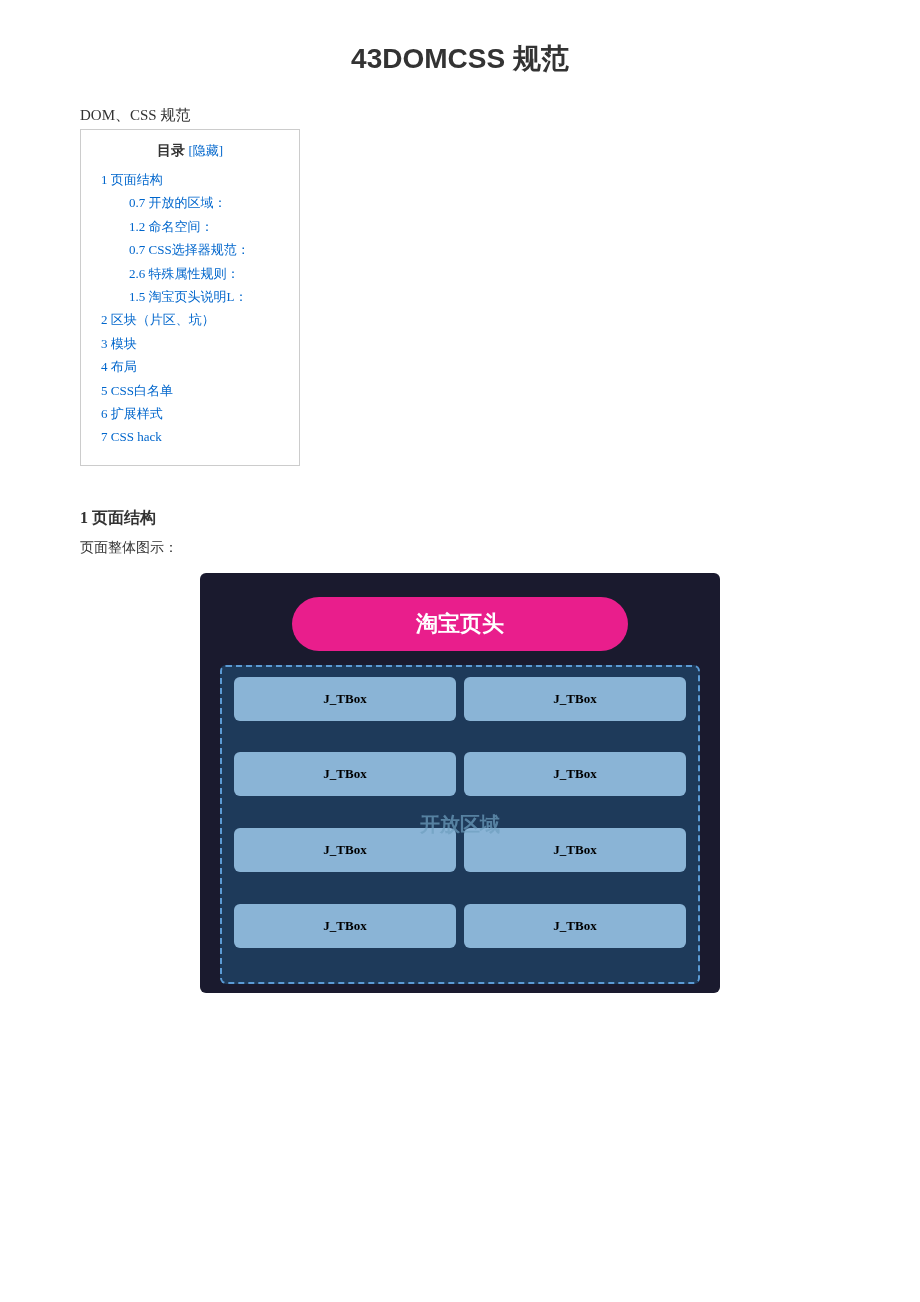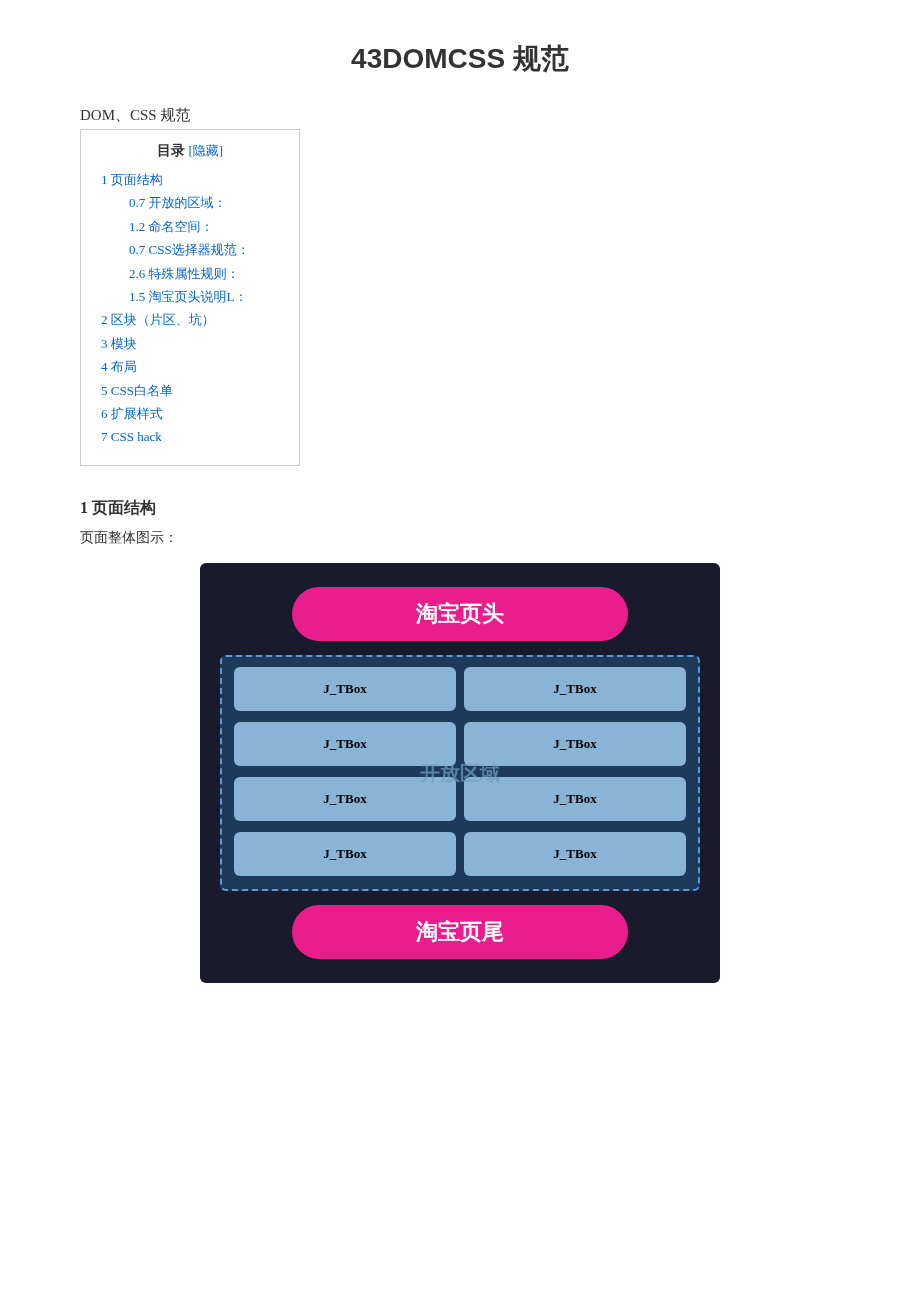--- a/index.html
+++ b/index.html
@@ -23,21 +23,21 @@
       font-size: 15px;
       margin-bottom: 4px;
       font-family: Liberation Serif, serif;
     }
     .toc-box {
       border: 1px solid #ccc;
       display: inline-block;
       min-width: 220px;
       max-width: 300px;
       padding: 12px 20px 16px 20px;
-      margin-bottom: 24px;
+      margin-bottom: 34px;
       background: #fff;
     }
     .toc-title {
       text-align: center;
       font-weight: bold;
       font-size: 14px;
       margin-bottom: 8px;
     }
     .toc-title .toc-hide {
       font-weight: normal;
@@ -61,21 +61,21 @@
       margin-bottom: 10px;
       margin-top: 8px;
     }
     .section-desc {
       font-size: 14px;
       margin-bottom: 16px;
     }
     .diagram-container {
       background: #1a1a2e;
       border-radius: 6px;
-      padding: 24px 20px 24px 20px;
+      padding: 24px 20px 9px 20px;
       position: relative;
       width: 100%;
       min-height: 420px;
       display: flex;
       flex-direction: column;
       align-items: center;
       gap: 10px;
       overflow: hidden;
     }
     .watermark {
@@ -237,19 +237,18 @@
           <div class="tbox">J_TBox</div>
           <div class="tbox">J_TBox</div>
           <div class="tbox">J_TBox</div>
           <div class="tbox">J_TBox</div>
           <div class="tbox">J_TBox</div>
           <div class="tbox">J_TBox</div>
           <div class="tbox">J_TBox</div>
         </div>
       </div>
 
-      <div class="footer-bar">淘宝页尾</div>
     </div>
   </div>
 </div>
 
 
 
 
 </body></html>

